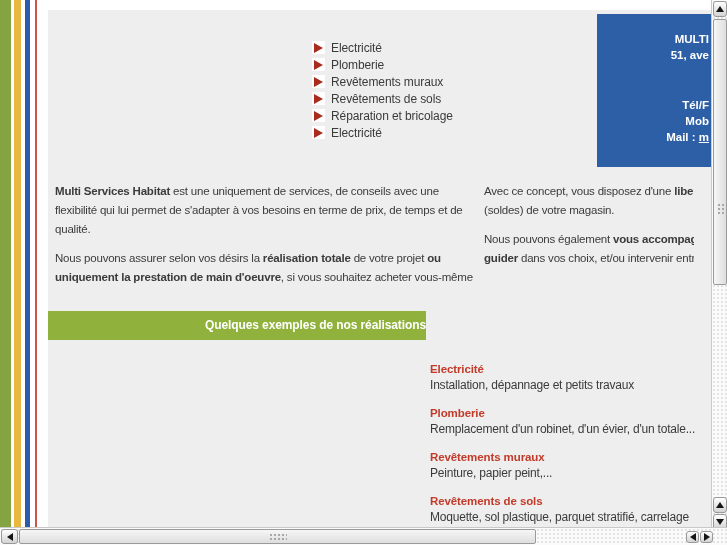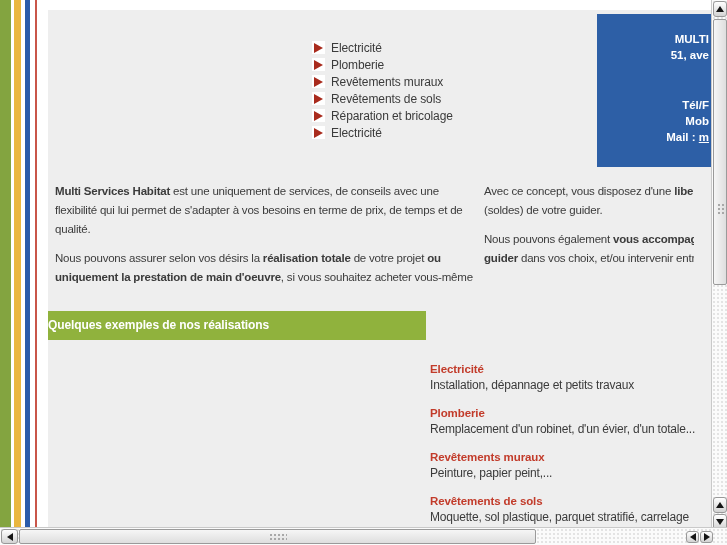--- a/index.html
+++ b/index.html
@@ -32,21 +32,21 @@
   #contact a.mail{color:#fff;text-decoration:underline;cursor:pointer;}
   
   .intro{position:absolute;top:172px;overflow:hidden;}
   #intro-left{left:7px;width:420px;}
   #intro-right{left:436px;width:210px;}
   .tl{line-height:19px;font-size:11.5px;letter-spacing:-0.2px;color:var(--text_gray);white-space:nowrap;}
   .para{margin-bottom:10px;}
   .b{font-weight:bold;text-align:right;}
   
   #banner{position:absolute;left:0;top:301px;width:378px;height:29px;background:var(--banner_green);
-    color:#fff;font-weight:bold;font-size:12px;text-align:left;line-height:29px;letter-spacing:-0.1px;}
+    color:#fff;font-weight:bold;font-size:12px;text-align:right;line-height:29px;letter-spacing:-0.1px;}
   
   #sections{position:absolute;left:382px;top:351px;width:270px;}
   .section{margin-bottom:12px;}
   .section:last-child{margin-top:-8px;}
   .section-title{font-size:11.5px;font-weight:bold;color:var(--heading_red);line-height:16px;letter-spacing:-0.1px;}
   .section-desc{font-size:12px;color:var(--text_gray);line-height:16px;letter-spacing:-0.2px;white-space:nowrap;}
   
   .dots{background-image:radial-gradient(circle,#a8a8a8 1px,transparent 1.3px);background-size:4px 4px;}
   .track-tex{background-color:#fbfbfb;background-image:radial-gradient(circle,#e3e3e3 0.7px,transparent 1px);background-size:4px 4px;}
   #vsb{position:absolute;left:711px;top:0;width:16px;height:531px;border-left:1px solid #c9c9c9;}
@@ -136,21 +136,21 @@
 
     <div class="tl"><span>Nous pouvons assurer selon vos désirs la </span><span class="b">réalisation totale</span><span> de votre projet </span><span class="b">ou</span></div>
         <div class="tl"><span class="b">uniquement la prestation de main d'oeuvre</span><span>, si vous souhaitez acheter vous-même</span></div>
       </div>
   </div>
 
   <div class="intro" id="intro-right">
     <div class="para">
 
     <div class="tl"><span>Avec ce concept, vous disposez d'une </span><span class="b">liberté d</span></div>
-        <div class="tl"><span>(soldes) de votre guider.</span></div>
+        <div class="tl"><span>(soldes) de votre magasin.</span></div>
       </div>
     <div class="para">
 
     <div class="tl"><span>Nous pouvons également </span><span class="b">vous accompagner</span></div>
         <div class="tl"><span class="b">guider</span><span> dans vos choix, et/ou intervenir entre l'id</span></div>
       </div>
   </div>
 
   <div id="banner">
     <span>Quelques exemples de nos réalisations</span>

